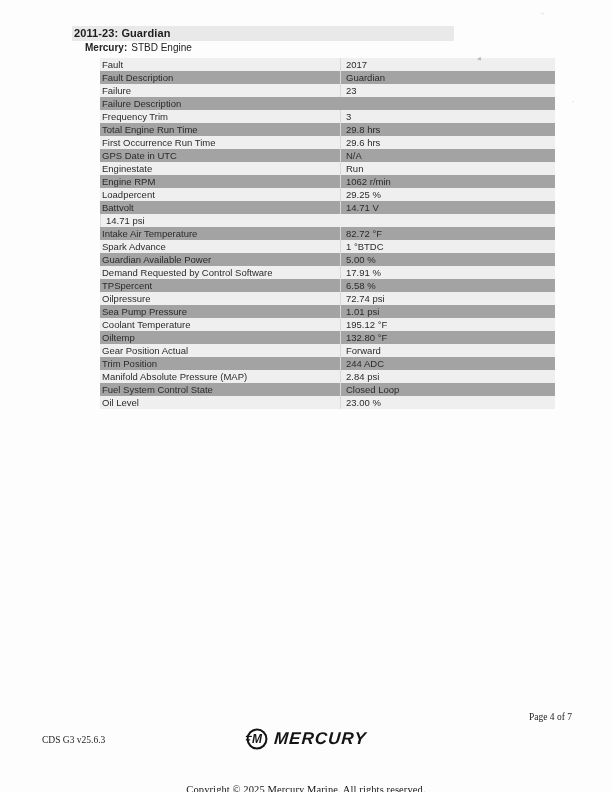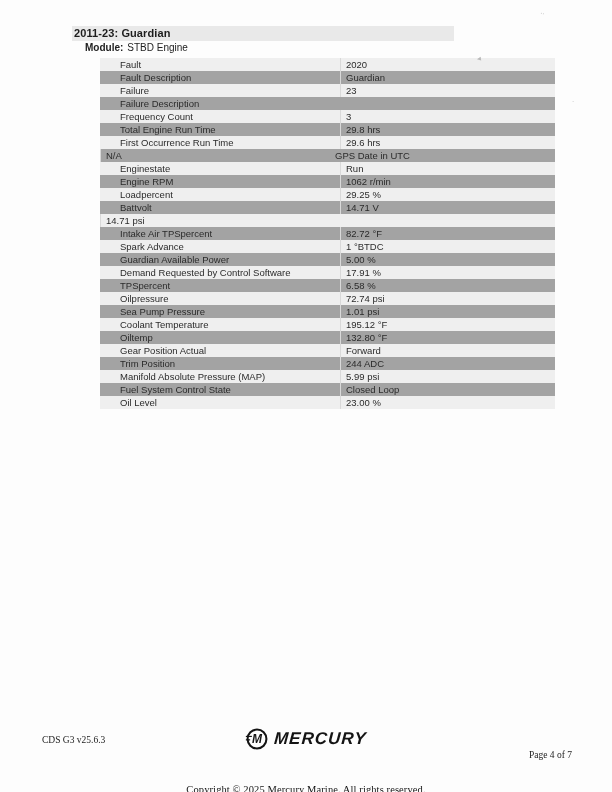--- a/index.html
+++ b/index.html
@@ -31,30 +31,30 @@
     position:absolute;left:100px;top:58px;width:455px;
   }
   .row{
     display:flex;height:13px;line-height:13px;
     background:#a3a3a3;
   }
   .row.alt{background:var(--row-alt-bg,#efefef);}
   .cell{
     font-size:9.5px;color:#2b2b2b;white-space:nowrap;overflow:hidden;
   }
-  .cell.label{width:240px;padding-left:20px;box-sizing:border-box;}
+  .cell.label{width:240px;padding-left:2px;box-sizing:border-box;}
   .cell.value{flex:1;padding-left:5px;border-left:1px solid #d9d9d9;}
   
   .footer-version{
     position:absolute;left:42px;top:735px;
     font-family:"Liberation Serif","DejaVu Serif",serif;
     font-size:9.5px;color:#1c1c1c;white-space:nowrap;
   }
   .footer-page{
-    position:absolute;right:40px;top:750px;
+    position:absolute;right:40px;top:712px;
     font-family:"Liberation Serif","DejaVu Serif",serif;
     font-size:9.5px;color:#1c1c1c;white-space:nowrap;
   }
   .footer-logo{
     position:absolute;left:0;right:0;top:726px;height:26px;
     display:flex;align-items:center;justify-content:center;gap:5px;
   }
   .brand-mark{width:24px;height:24px;display:block;}
   .brand-text{
     font-size:17px;font-weight:bold;font-style:italic;
@@ -76,54 +76,54 @@
 </head>
 <body>
 
 <div class="page">
 
   <div class="header-bar">
     <span class="header-title">2011-23: Guardian</span>
   </div>
 
   <div class="module-line">
-    <span class="module-label">Module:</span><span>STBD Engine</span>
+    <span class="module-label">Mercury:</span><span>STBD Engine</span>
   </div>
 
   <div class="fault-table">
       <div class="row alt">
         <div class="cell label">Fault</div>
-        <div class="cell value">2020</div>
+        <div class="cell value">2017</div>
       </div>
       <div class="row">
         <div class="cell label">Fault Description</div>
         <div class="cell value">Guardian</div>
       </div>
       <div class="row alt">
         <div class="cell label">Failure</div>
         <div class="cell value">23</div>
       </div>
       <div class="row">
         <div class="cell label">Failure Description</div>
       </div>
       <div class="row alt">
-        <div class="cell label">Frequency Count</div>
+        <div class="cell label">Frequency Trim</div>
         <div class="cell value">3</div>
       </div>
       <div class="row">
         <div class="cell label">Total Engine Run Time</div>
         <div class="cell value">29.8 hrs</div>
       </div>
       <div class="row alt">
         <div class="cell label">First Occurrence Run Time</div>
         <div class="cell value">29.6 hrs</div>
       </div>
       <div class="row">
+        <div class="cell label">GPS Date in UTC</div>
         <div class="cell value">N/A</div>
-        <div class="cell label">GPS Date in UTC</div>
       </div>
       <div class="row alt">
         <div class="cell label">Enginestate</div>
         <div class="cell value">Run</div>
       </div>
       <div class="row">
         <div class="cell label">Engine RPM</div>
         <div class="cell value">1062 r/min</div>
       </div>
       <div class="row alt">
@@ -131,21 +131,21 @@
         <div class="cell value">29.25 %</div>
       </div>
       <div class="row">
         <div class="cell label">Battvolt</div>
         <div class="cell value">14.71 V</div>
       </div>
       <div class="row alt">
         <div class="cell value">14.71 psi</div>
       </div>
       <div class="row">
-        <div class="cell label">Intake Air TPSpercent</div>
+        <div class="cell label">Intake Air Temperature</div>
         <div class="cell value">82.72 °F</div>
       </div>
       <div class="row alt">
         <div class="cell label">Spark Advance</div>
         <div class="cell value">1 °BTDC</div>
       </div>
       <div class="row">
         <div class="cell label">Guardian Available Power</div>
         <div class="cell value">5.00 %</div>
       </div>
@@ -176,21 +176,21 @@
       <div class="row alt">
         <div class="cell label">Gear Position Actual</div>
         <div class="cell value">Forward</div>
       </div>
       <div class="row">
         <div class="cell label">Trim Position</div>
         <div class="cell value">244 ADC</div>
       </div>
       <div class="row alt">
         <div class="cell label">Manifold Absolute Pressure (MAP)</div>
-        <div class="cell value">5.99 psi</div>
+        <div class="cell value">2.84 psi</div>
       </div>
       <div class="row">
         <div class="cell label">Fuel System Control State</div>
         <div class="cell value">Closed Loop</div>
       </div>
       <div class="row alt">
         <div class="cell label">Oil Level</div>
         <div class="cell value">23.00 %</div>
       </div>
     </div>

